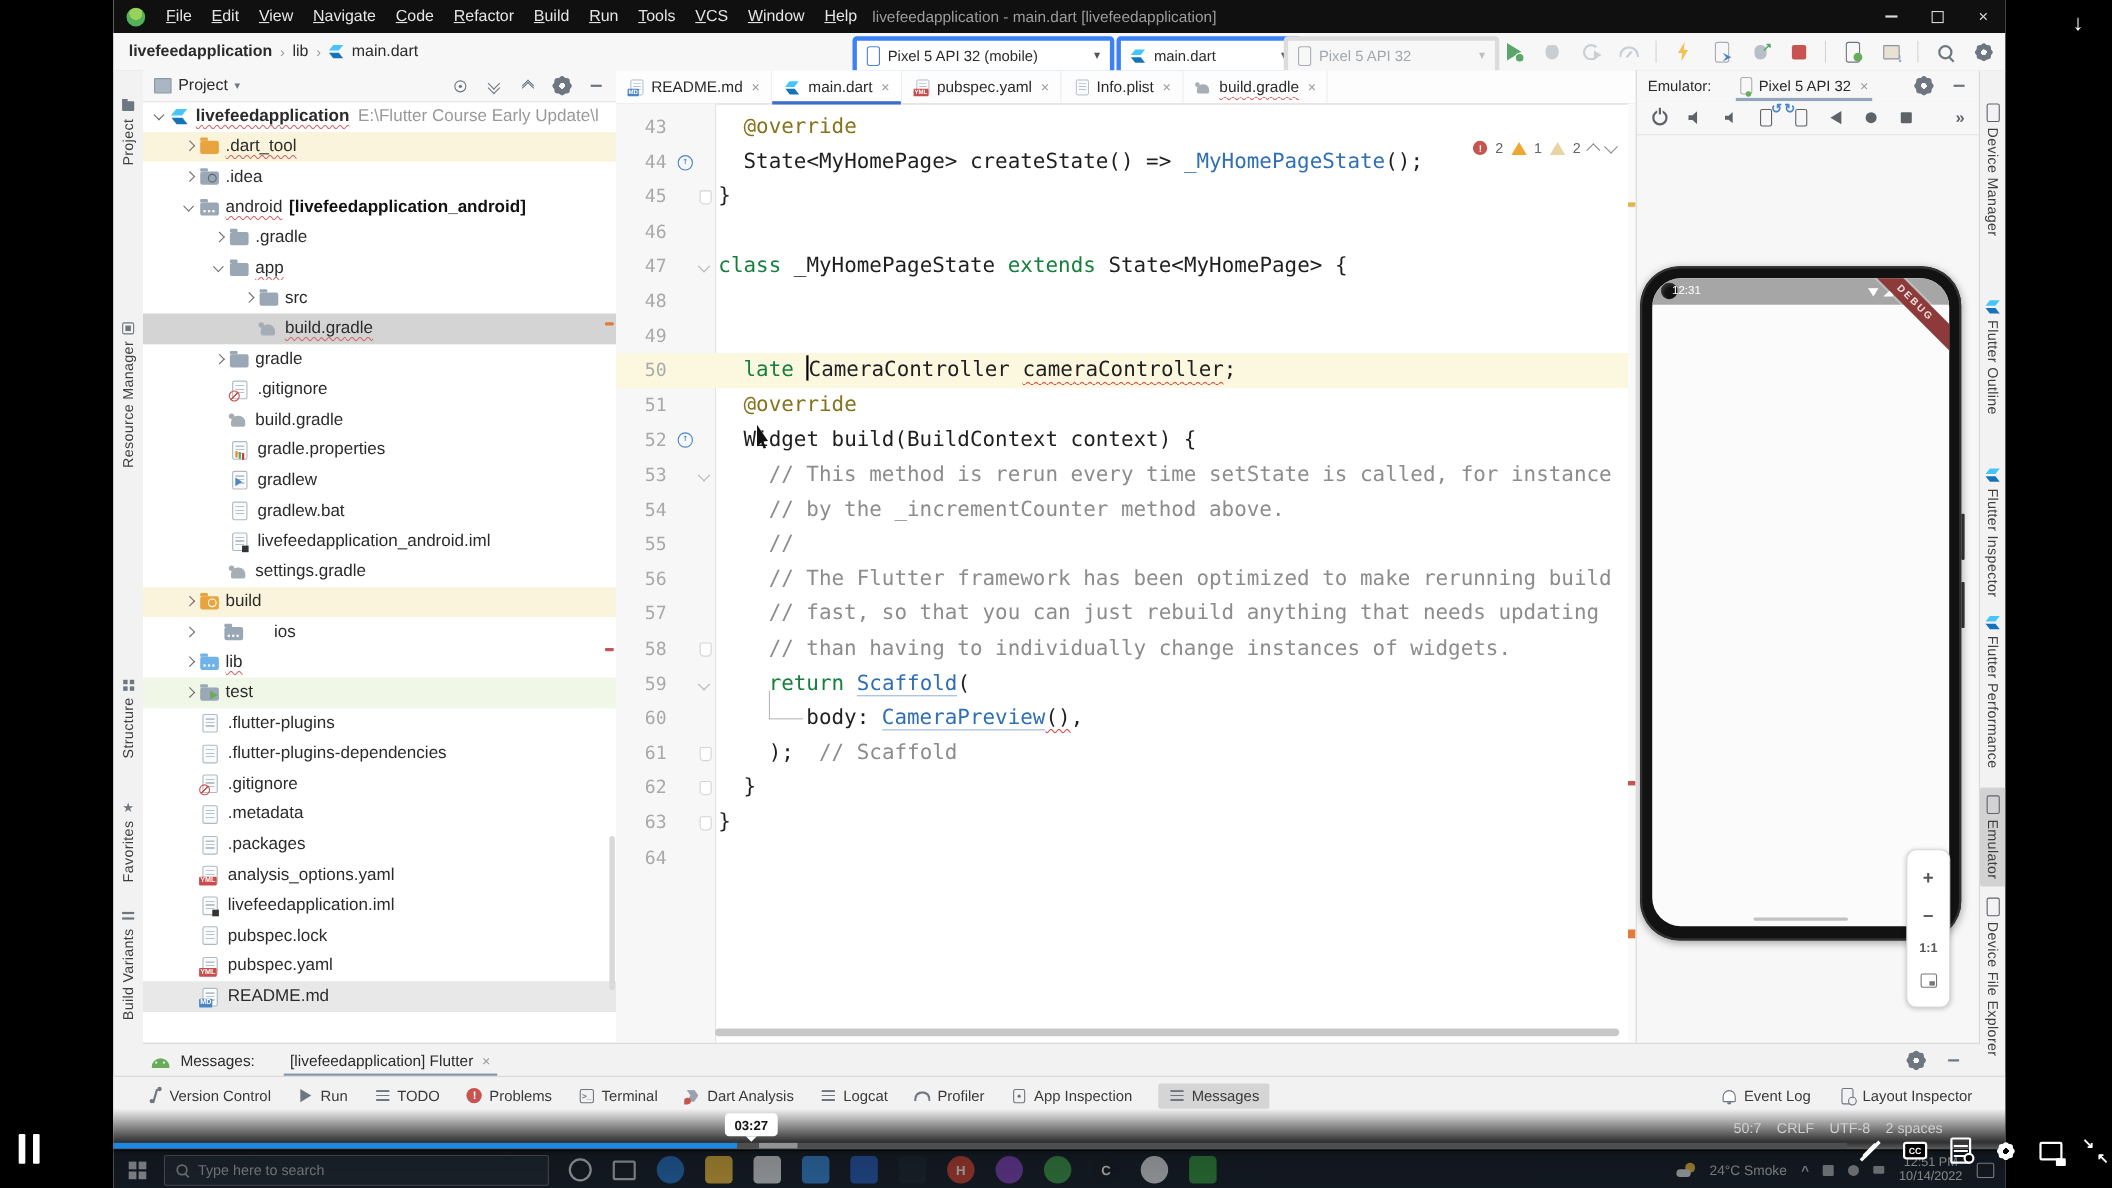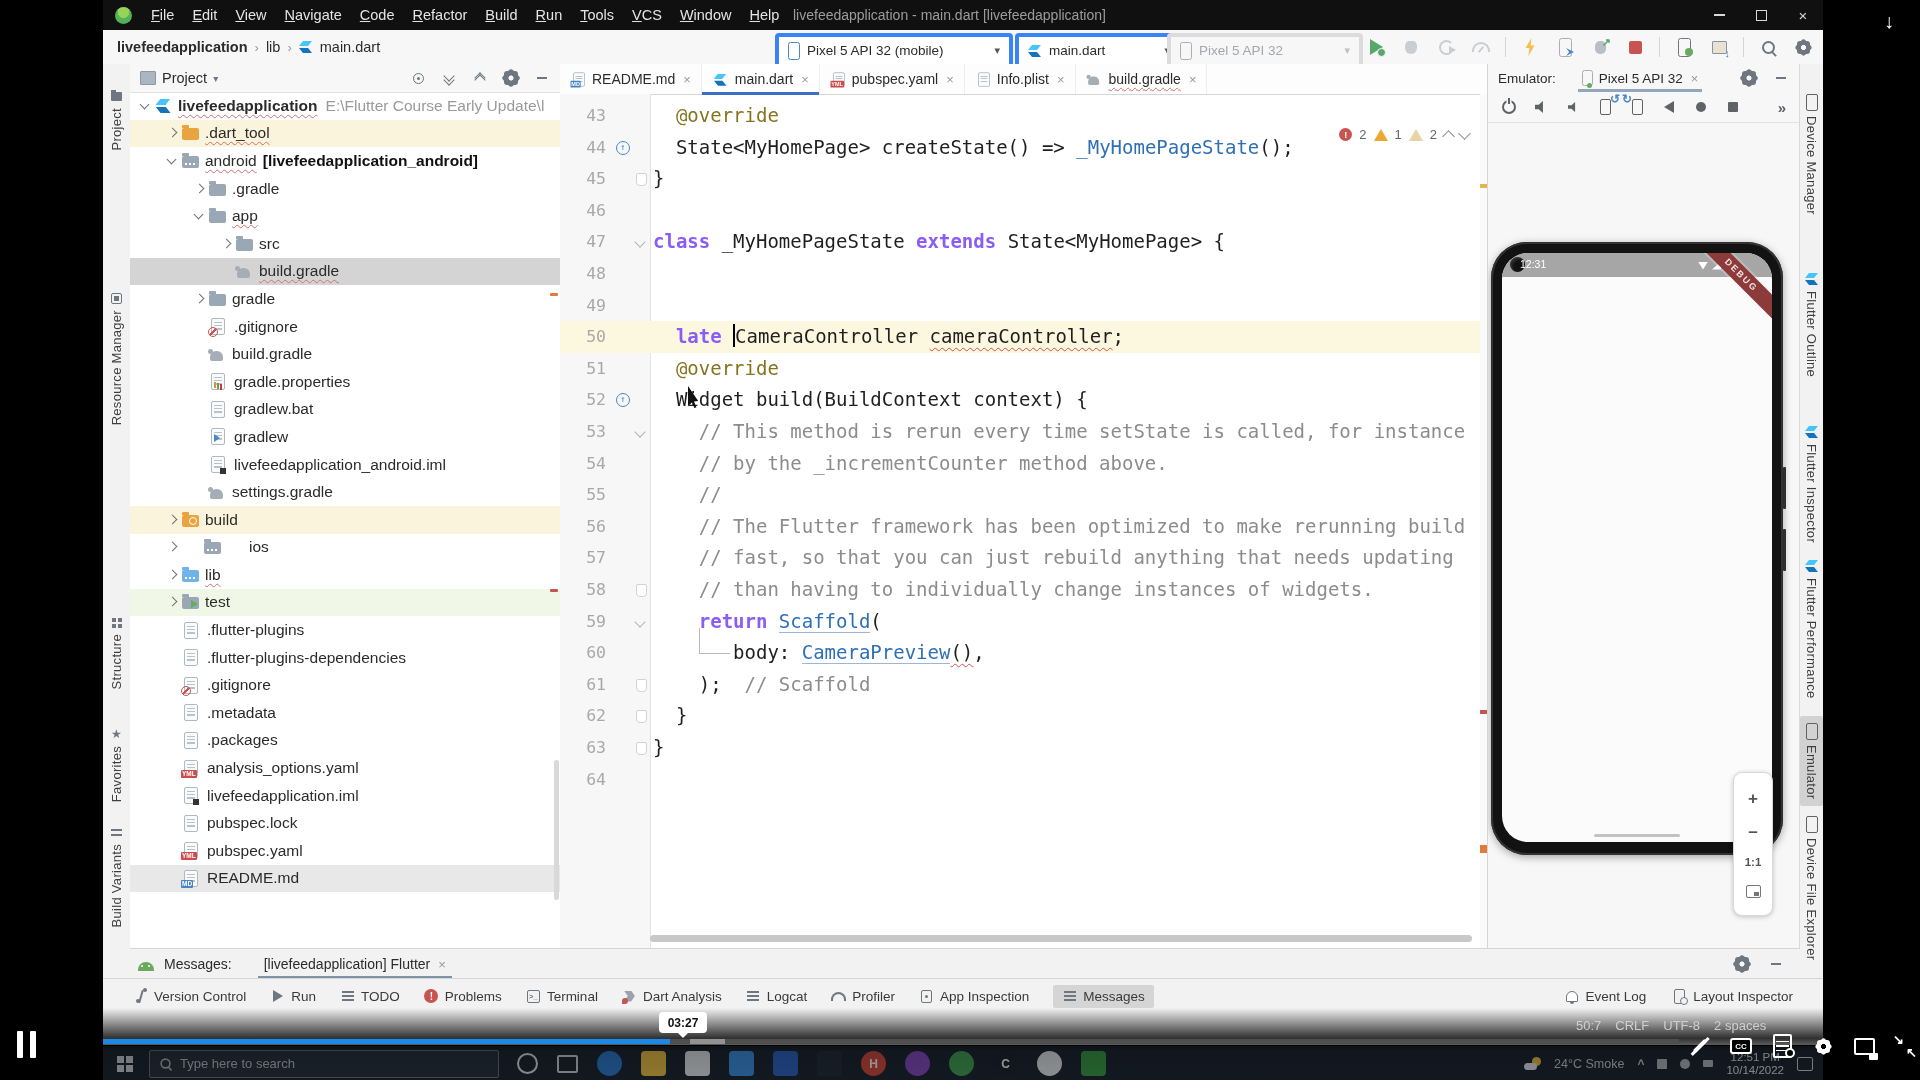--- a/index.html
+++ b/index.html
@@ -147,21 +147,21 @@
   .insp-weak{width:0;height:0;border-left:7px solid transparent;border-right:7px solid transparent;border-bottom:12px solid #e8d3a4}
   .insp-chv{width:8px;height:8px;border-right:1.6px solid #8a8a8a;border-bottom:1.6px solid #8a8a8a}
   .insp-up{transform:rotate(-135deg);margin-top:4px}
   .insp-dn{transform:rotate(45deg);margin-bottom:3px}
   .gutterbg{position:absolute;left:0;top:30px;width:90px;bottom:0;background:#f7f7f7;border-right:1px solid #e3e3e3}
   .code{position:absolute;left:0;top:36px;right:7px;bottom:0;font-family:"DejaVu Sans Mono","Liberation Mono",monospace;font-size:19px}
   .crow{position:absolute;left:0;right:0;height:31.6px}
   .crow.hl{background:#FCF7DF}
   .num{position:absolute;left:0;width:46px;text-align:right;color:#a9a9a9;font-size:16.5px;line-height:31.6px}
   .lc{position:absolute;left:93px;top:0;line-height:31.6px;white-space:pre;color:#1f1f1f}
-  .kw{color:#8b5cf6;font-weight:bold}
+  .kw{color:#15803d;font-weight:normal}
   .cls{color:#2E6FB5}
   .clsu{color:#2E6FB5;border-bottom:1px solid #9cb6d8}
   .err{text-decoration:underline;text-decoration-style:wavy;text-decoration-color:#D25252;text-decoration-thickness:1.2px;text-underline-offset:4px}
   .cmt{color:#8C8C8C;}
   .ann{color:#85731e}
   .caret{display:inline-block;width:2px;height:23px;background:#000;vertical-align:-4px}
   .g-ovr{position:absolute;left:56px;top:9px;width:12px;height:12px;border:1.5px solid #4a86c8;border-radius:50%;color:#4a86c8;font-size:9px;line-height:11px;text-align:center}
   .g-fold{position:absolute;left:76px;top:12px;width:7px;height:7px;border-right:1.5px solid #b5b5b5;border-bottom:1.5px solid #b5b5b5;transform:rotate(45deg)}
   .g-mark{position:absolute;left:76px;top:10px;width:9px;height:11px;border:1.4px solid #cfd4d9;border-radius:2px 2px 4px 4px;background:#fff}
   .guide{position:absolute;left:139px;top:-9px;width:30px;height:25px;border-left:1.5px solid #b8b8b8;border-bottom:1.5px solid #b8b8b8}
@@ -413,20 +413,25 @@
             <span class="ti ti-flutter"></span>
             <span class="tlabel b sq">livefeedapplication</span>
             <span class="textra">E:\Flutter Course Early Update\l</span>
           </div>
           <div class="trow yellow" style="padding-left: 35px;">
             <span class="chv c"></span>
             <span class="ti ti-folder-orange"></span>
             <span class="tlabel sq">.dart_tool</span>
           </div>
           <div class="trow" style="padding-left: 35px;">
+            <span class="chv c"></span>
+            <span class="ti ti-folder-idea"></span>
+            <span class="tlabel">.idea</span>
+          </div>
+          <div class="trow" style="padding-left: 35px;">
             <span class="chv o"></span>
             <span class="ti ti-folder-mod"></span>
             <span class="tlabel sq">android</span>
             <span class="textra exb">[livefeedapplication_android]</span>
           </div>
           <div class="trow" style="padding-left: 62px;">
             <span class="chv c"></span>
             <span class="ti ti-folder"></span>
             <span class="tlabel">.gradle</span>
           </div>
@@ -460,27 +465,27 @@
             <span class="ti ti-gradle"></span>
             <span class="tlabel">build.gradle</span>
           </div>
           <div class="trow" style="padding-left: 62px;">
             <span class="chv "></span>
             <span class="ti ti-props"></span>
             <span class="tlabel">gradle.properties</span>
           </div>
           <div class="trow" style="padding-left: 62px;">
             <span class="chv "></span>
+            <span class="ti ti-script"></span>
+            <span class="tlabel">gradlew</span>
+          </div>
+          <div class="trow" style="padding-left: 62px;">
+            <span class="chv "></span>
             <span class="ti ti-file"></span>
             <span class="tlabel">gradlew.bat</span>
-          </div>
-          <div class="trow" style="padding-left: 62px;">
-            <span class="chv "></span>
-            <span class="ti ti-script"></span>
-            <span class="tlabel">gradlew</span>
           </div>
           <div class="trow" style="padding-left: 62px;">
             <span class="chv "></span>
             <span class="ti ti-iml"></span>
             <span class="tlabel">livefeedapplication_android.iml</span>
           </div>
           <div class="trow" style="padding-left: 62px;">
             <span class="chv "></span>
             <span class="ti ti-gradle"></span>
             <span class="tlabel">settings.gradle</span>

